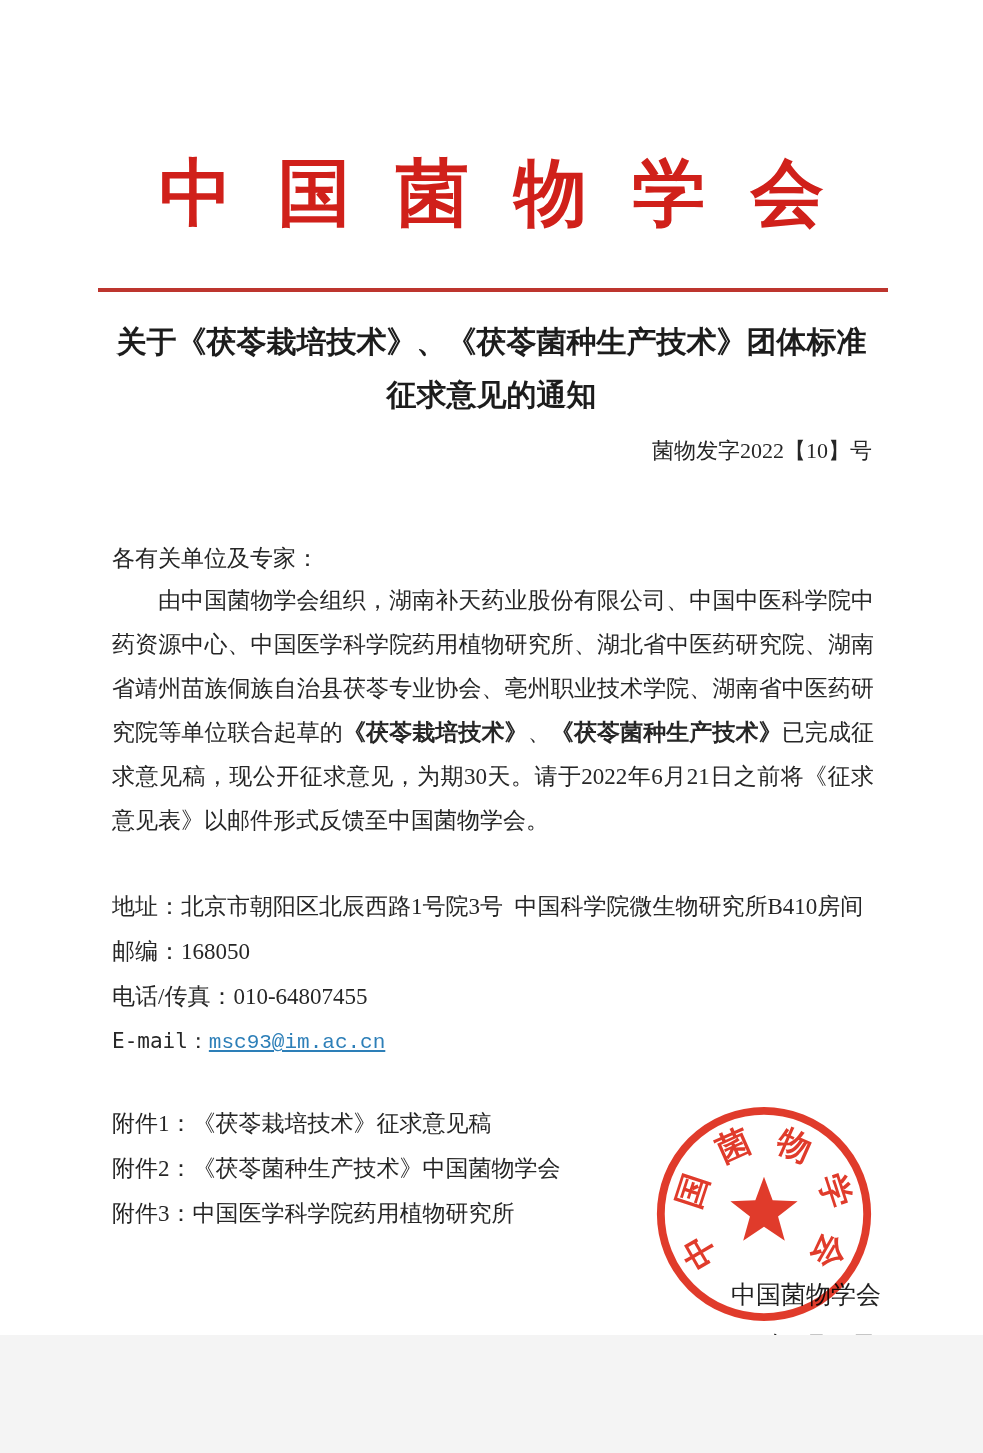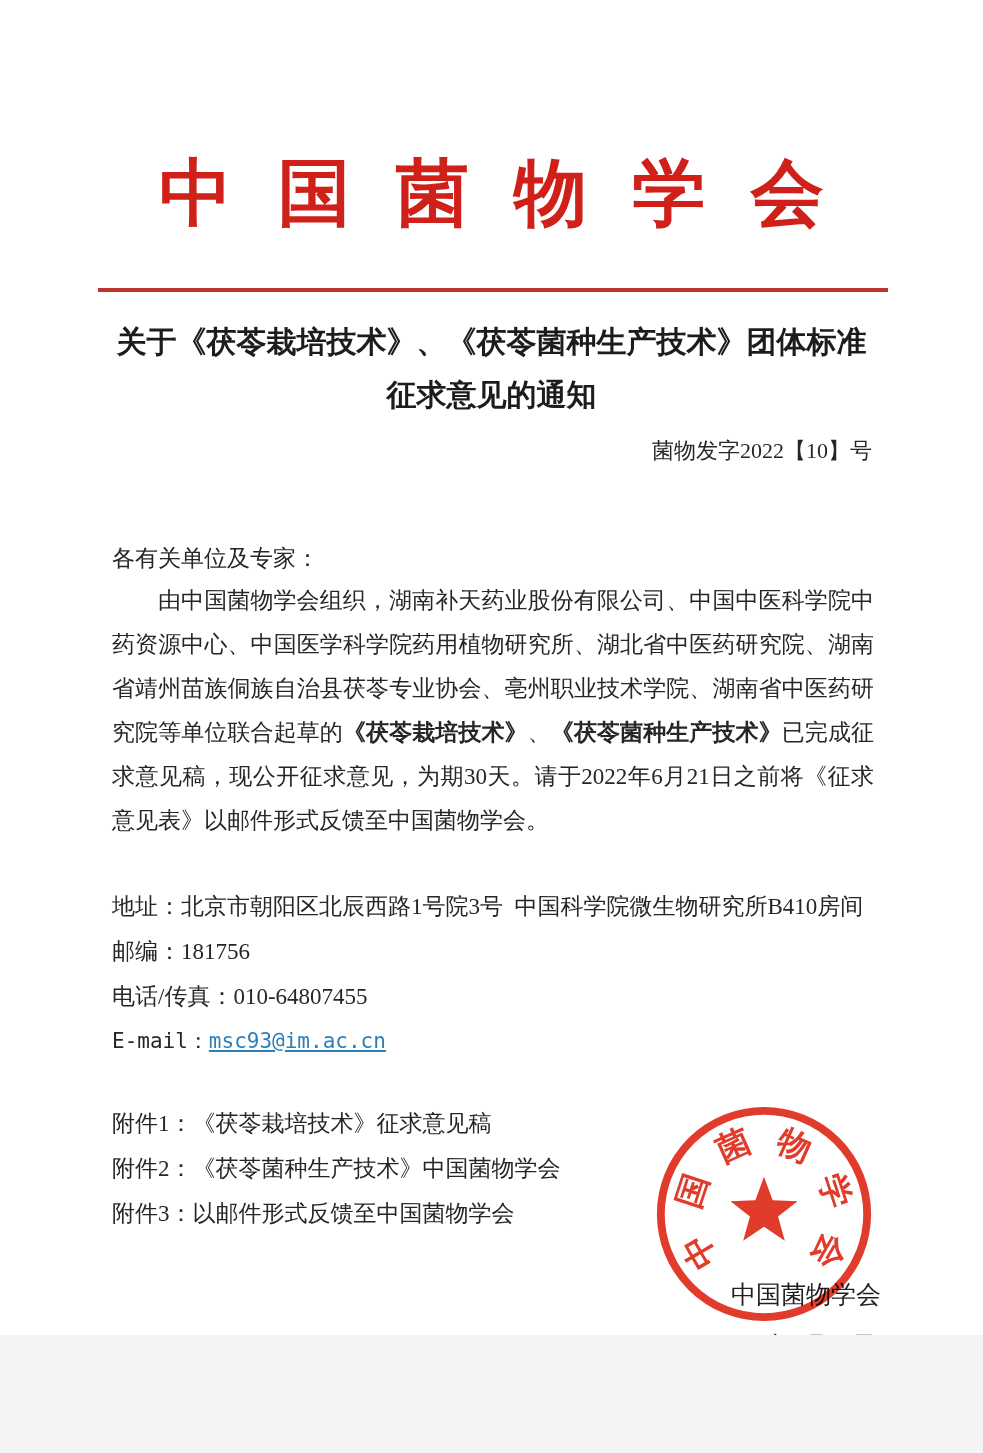--- a/index.html
+++ b/index.html
@@ -61,20 +61,21 @@
   .contact-block{
     position:absolute;top:884px;left:112px;width:770px;
     font-size:23px;line-height:45px;
   }
   .contact-line{white-space:pre-wrap;}
   .mono-line{font-family:"DejaVu Sans Mono","Liberation Mono",monospace;font-size:21px;}
   .email-link{
     color:var(--link-blue,#2d7fb8);
     text-decoration:underline;
     cursor:pointer;
+    font-family:Liberation Mono, monospace;
   }
   .attachments{
     position:absolute;top:1101px;left:112px;width:700px;
     font-size:23px;line-height:45px;
     list-style:none;
   }
   .signature-org{
     position:absolute;top:1280px;left:706px;width:200px;
     text-align:center;
     font-size:25px;line-height:30px;
@@ -114,29 +115,29 @@
   </div>
 
   <div class="ref-number">菌物发字2022【10】号</div>
 
   <div class="salutation">各有关单位及专家：</div>
 
   <p class="body-paragraph"><span>由中国菌物学会组织，湖南补天药业股份有限公司、中国中医科学院中药资源中心、中国医学科学院药用植物研究所、湖北省中医药研究院、湖南省靖州苗族侗族自治县茯苓专业协会、亳州职业技术学院、湖南省中医药研究院等单位联合起草的</span><b>《茯苓栽培技术》</b><span>、</span><b>《茯苓菌种生产技术》</b><span>已完成征求意见稿，现公开征求意见，为期30天。请于2022年6月21日之前将《征求意见表》以邮件形式反馈至中国菌物学会。</span></p>
 
   <div class="contact-block">
     <div class="contact-line"><span>地址：</span><span>北京市朝阳区北辰西路1号院3号  中国科学院微生物研究所B410房间</span></div>
-    <div class="contact-line"><span>邮编：</span><span>181756</span></div>
+    <div class="contact-line"><span>邮编：</span><span>168050</span></div>
     <div class="contact-line"><span>电话/传真：</span><span>010-64807455</span></div>
     <div class="contact-line mono-line"><span>E-mail：</span><a class="email-link">msc93@im.ac.cn</a></div>
   </div>
 
   <ul class="attachments">
     <li>附件1：《茯苓栽培技术》征求意见稿</li>
     <li>附件2：《茯苓菌种生产技术》中国菌物学会</li>
-    <li>附件3：以邮件形式反馈至中国菌物学会</li>
+    <li>附件3：中国医学科学院药用植物研究所</li>
   </ul>
 
   <div class="signature-org">中国菌物学会</div>
   <div class="signature-date">2022年5月20日</div>
 
   <svg class="seal" viewBox="0 0 230 230" aria-hidden="true">
     <circle cx="115" cy="115" r="105" fill="none" stroke="#de2a18" stroke-width="8"></circle>
     <polygon fill="#de2a18" points="115,77 123.8,100.9 149.2,101.9 129.3,117.6 136.2,142.1 115,128 93.8,142.1 100.7,117.6 80.8,101.9 106.2,100.9"></polygon>
     <g font-size="34" text-anchor="middle">
       <text x="115" y="50" transform="rotate(-120 115 115)">中</text>

